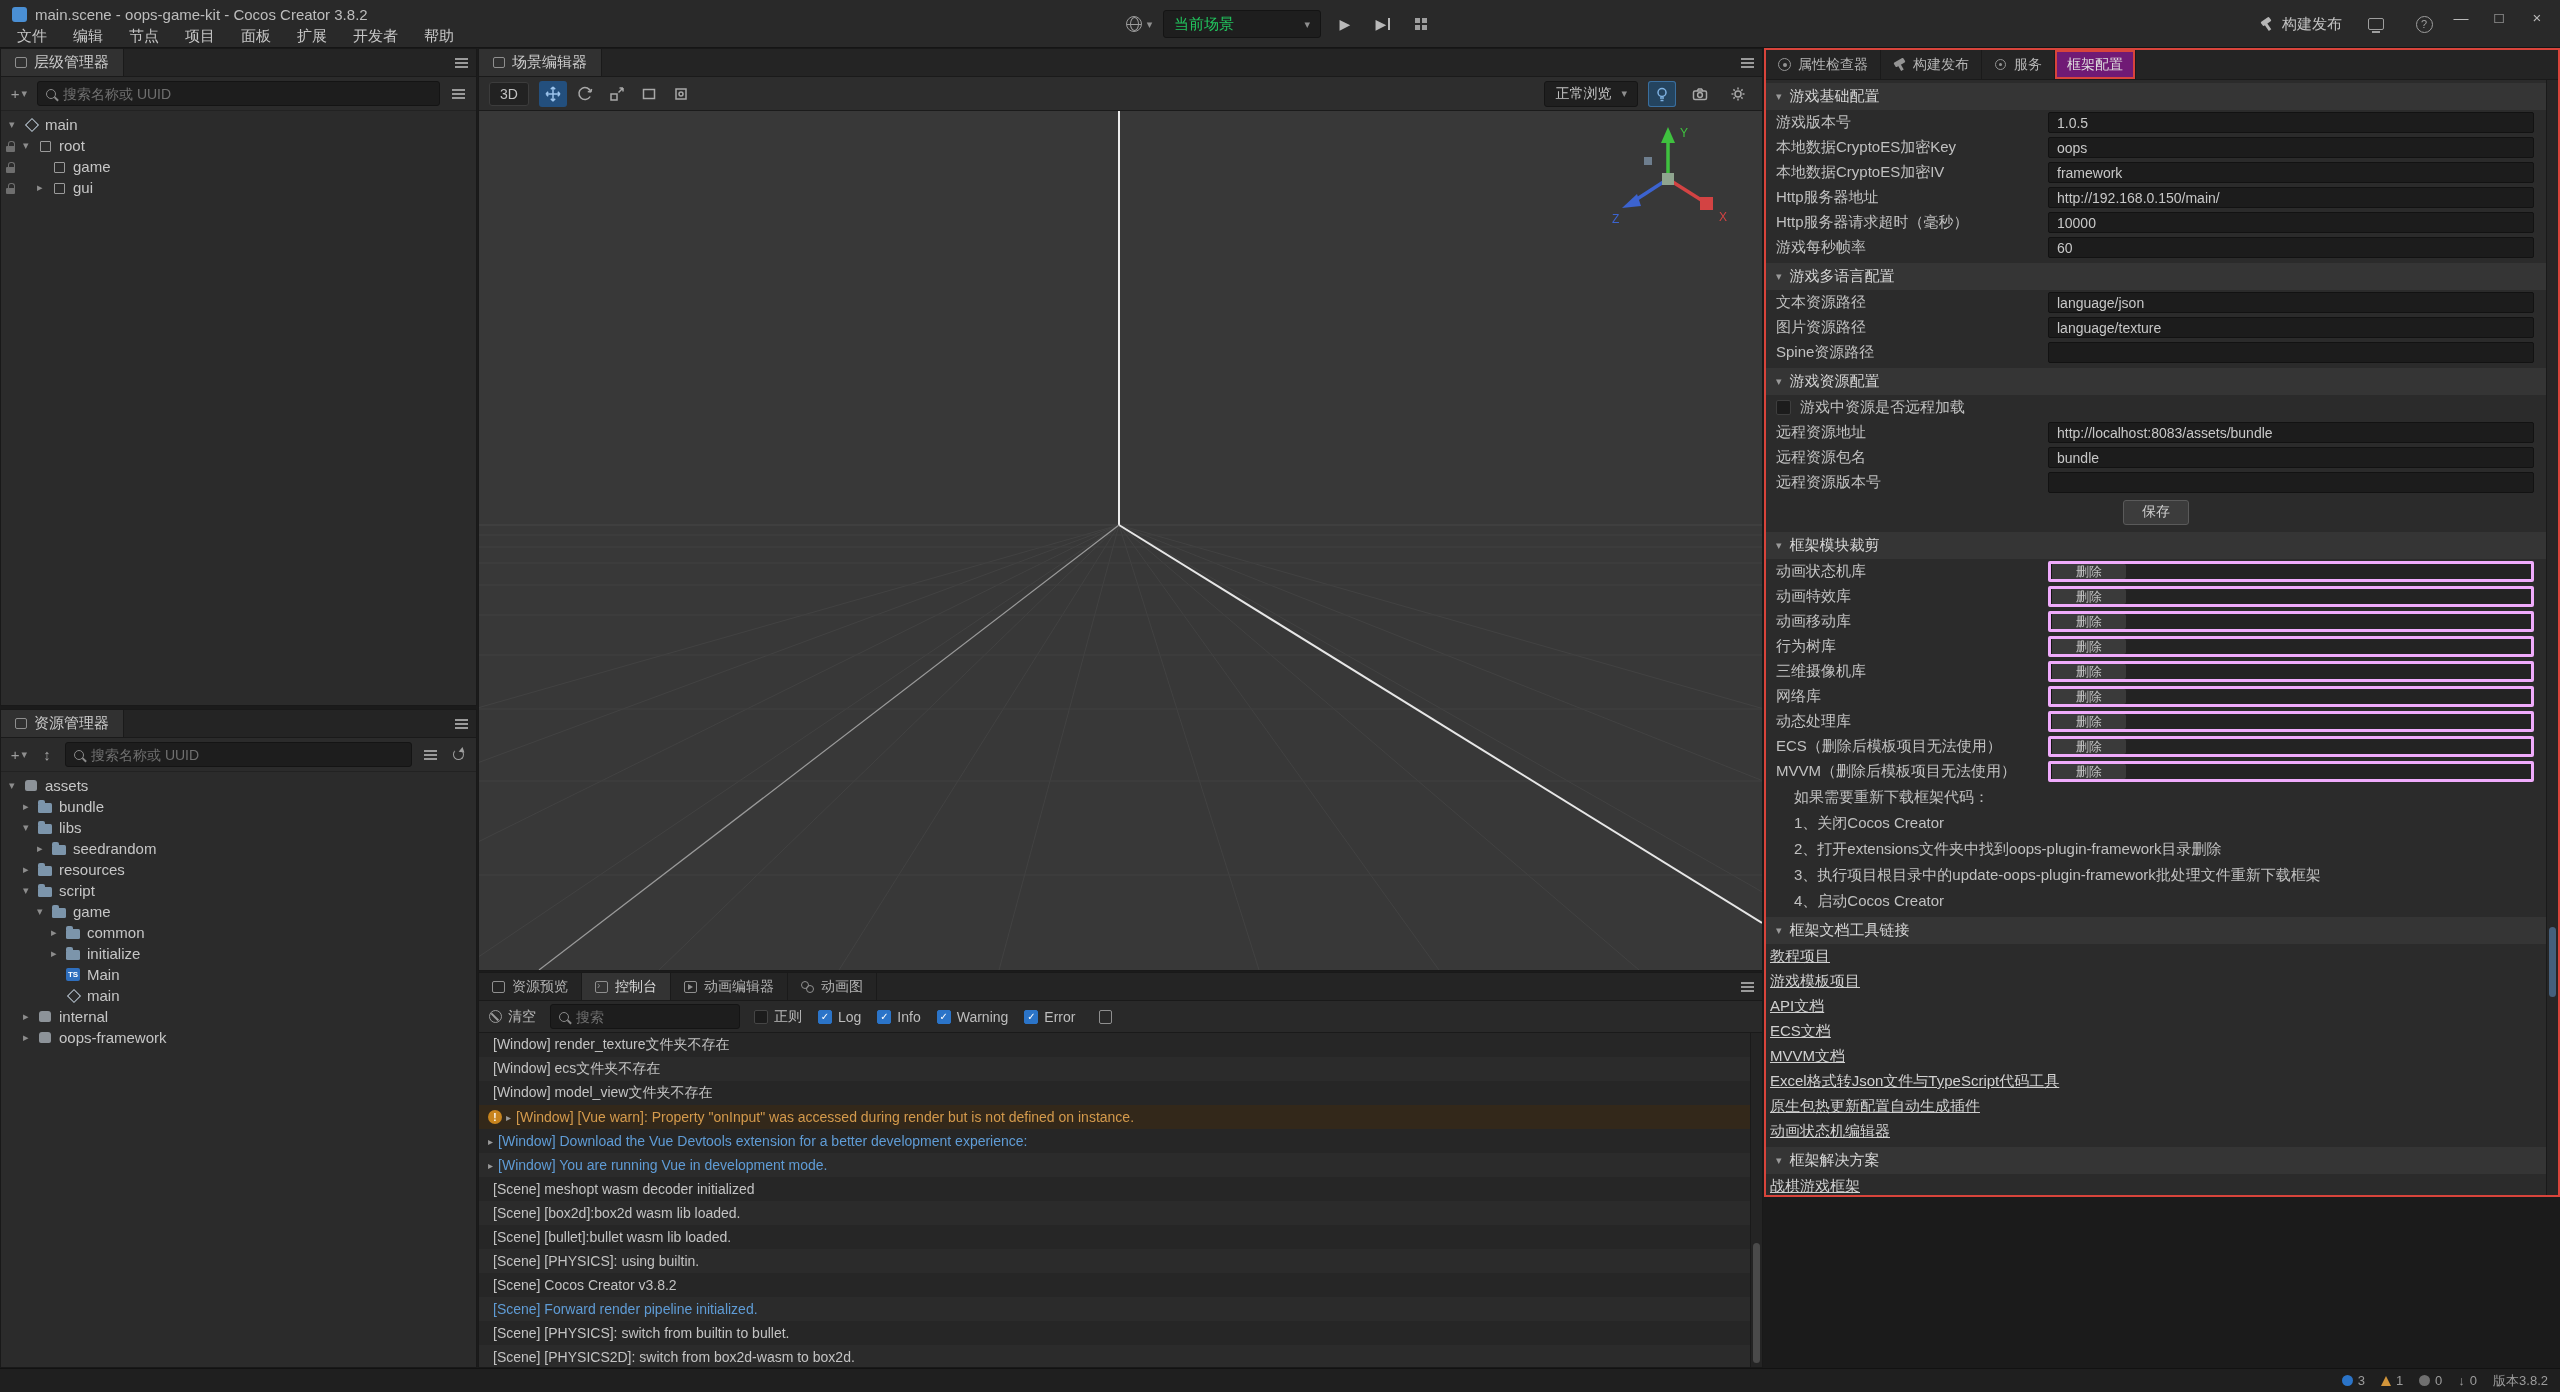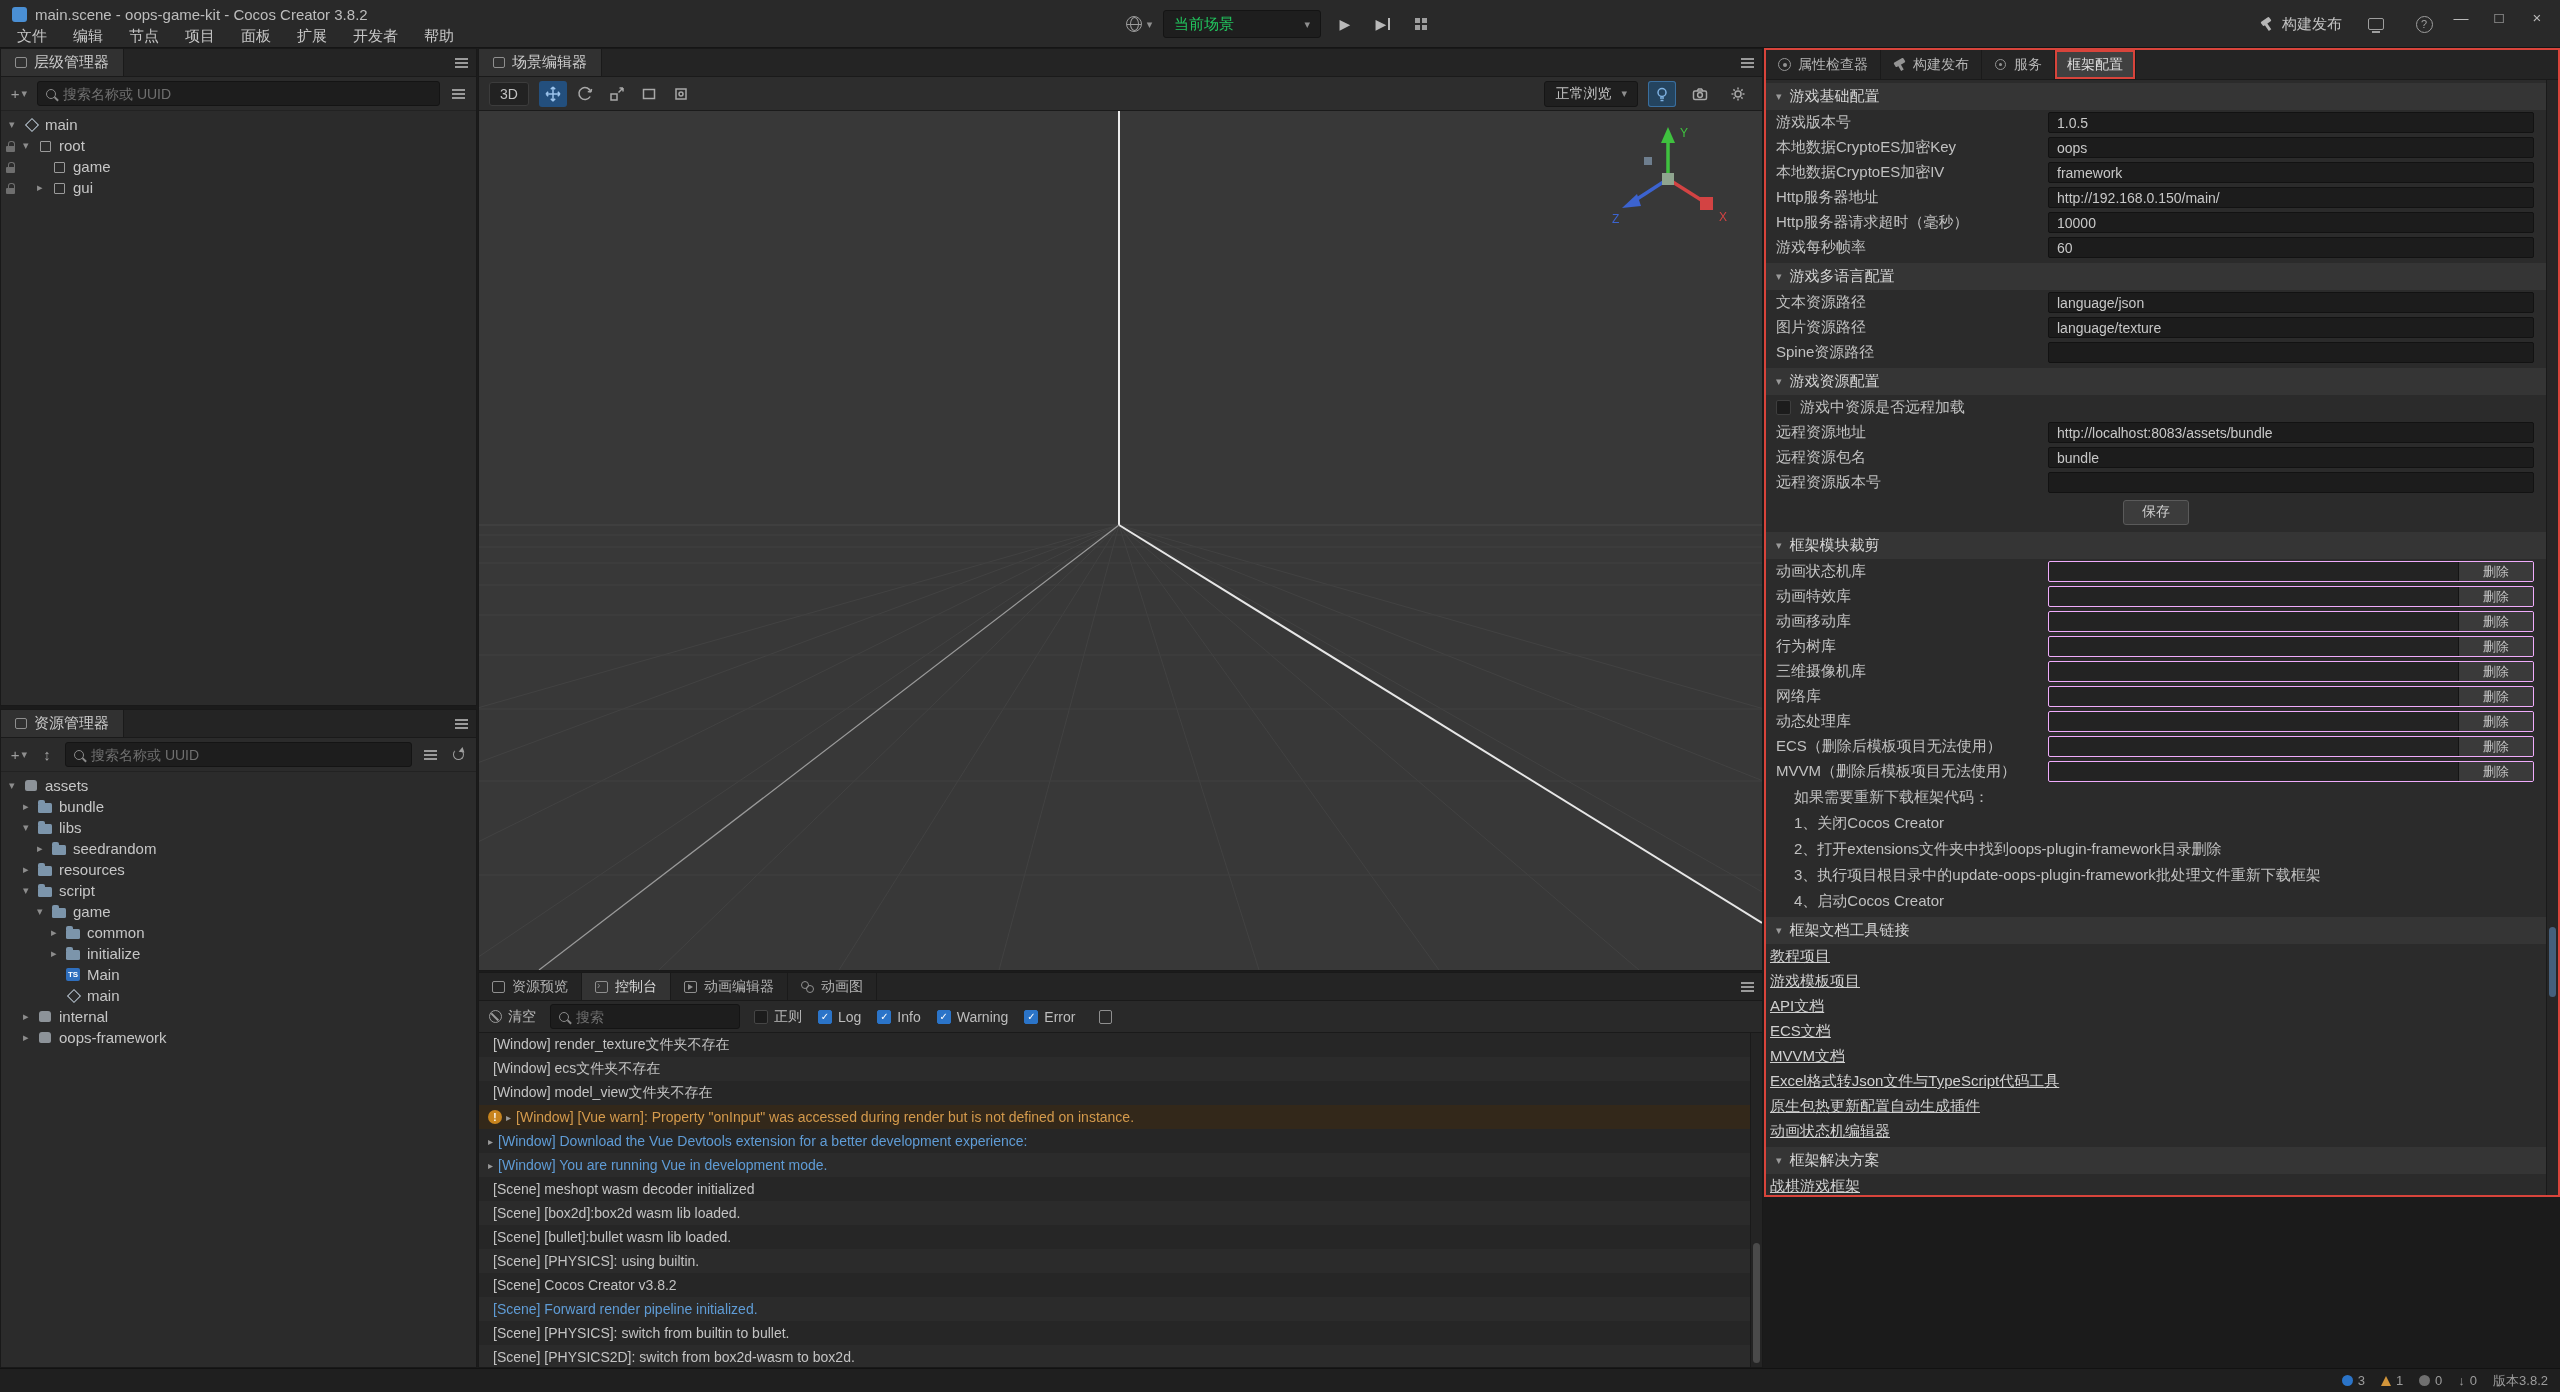--- a/index.html
+++ b/index.html
@@ -121,21 +121,21 @@
   .vthumb { position:absolute; left:2px; right:2px; border-radius:4px; background:#4a4a4a; }
 
   
   #hierarchy-panel { left:0; top:48px; width:477px; height:658px; }
   #assets-panel { left:0; top:709px; width:477px; height:659px; }
 
   
   #inspector-panel { left:1764px; top:48px; width:796px; height:1149px; border:2px solid #d8443b; }
   .itabs { height:30px; display:flex; background:#242424; border-bottom:1px solid #1a1a1a; flex:none; }
   .itab { padding:0 12px; display:flex; align-items:center; gap:7px; font-size:14px; color:#b5b5b5; border-right:1px solid #1a1a1a; }
-  .itab.active { background:#404040; box-shadow:inset 0 0 0 2px #d8443b; color:#dedede; }
+  .itab.active { background:#701a75; box-shadow:inset 0 0 0 2px #d8443b; color:#dedede; }
   .ticon { width:13px; height:13px; position:relative; display:none; }
   .ticon[class*="ic-"] { display:inline-block; }
   .ic-inspector::before { content:""; position:absolute; inset:0; border:1.4px solid #949494; border-radius:50%; }
   .ic-inspector::after { content:""; position:absolute; left:4.5px; top:4.5px; width:4px; height:4px; background:#949494; border-radius:50%; }
   .ic-build::before { content:""; position:absolute; left:1px; top:2px; width:11px; height:5px; background:#949494; border-radius:1px; transform:rotate(-30deg); }
   .ic-build::after { content:""; position:absolute; left:6px; top:5px; width:2.5px; height:8px; background:#949494; transform:rotate(-30deg); }
   .ic-service::before { content:""; position:absolute; inset:1px; border:1.4px solid #949494; border-radius:50%; }
   .ic-service::after { content:""; position:absolute; left:5px; top:5px; width:3px; height:3px; background:#949494; border-radius:50%; }
   .ibody { flex:1; position:relative; overflow:hidden; padding-right:12px; }
   .iscroll { position:absolute; right:0; top:30px; bottom:0; width:12px; background:#262626; border-left:1px solid #1a1a1a; }
@@ -145,21 +145,21 @@
   .sarrow { font-size:11px; color:#9a9a9a; }
   .sarrow::before { content:"▾"; }
   .prow { height:25px; display:flex; align-items:center; padding:0 12px 0 10px; }
   .plabel { width:272px; flex:none; font-size:15px; color:#c0c0c0; white-space:nowrap; overflow:hidden; }
   .pfield { flex:1; height:21px; background:#1c1c1c; border:1px solid #121212; border-radius:2px; display:flex; align-items:center; padding:0 8px; }
   .pfield input { width:100%; background:none; border:none; outline:none; font-size:14px; color:#c8c8c8; }
   .chkrow { height:25px; display:flex; align-items:center; gap:9px; padding:0 10px; font-size:15px; color:#c0c0c0; }
   .chk { width:15px; height:15px; background:#1c1c1c; border:1px solid #3e3e3e; border-radius:2px; }
   .saverow { height:34px; display:flex; align-items:center; justify-content:center; }
   .btn { height:25px; padding:0 18px; background:#3c3c3c; border:1px solid #5a5a5a; border-radius:3px; font-size:14px; color:#cfcfcf; display:flex; align-items:center; }
-  .trimbar { flex:1; height:21px; background:#232323; border:1px solid #f0abfc; border-radius:2px; display:flex; justify-content:flex-end; }
+  .trimbar { flex:1; height:21px; background:#232323; border:3px solid #f0abfc; border-radius:2px; display:flex; }
   .delbtn { padding:0 24px; background:#3a3a3a; border-left:1px solid #141414; border-radius:0 2px 2px 0; font-size:13px; color:#c3c3c3; display:flex; align-items:center; }
   .note { height:26px; line-height:26px; padding-left:28px; font-size:15px; color:#c0c0c0; white-space:nowrap; overflow:hidden; }
   .lrow { height:25px; display:flex; align-items:center; padding-left:4px; }
   .link { font-size:15px; color:#d0d0d0; text-decoration:underline; cursor:pointer; white-space:nowrap; }
 
   
   .statusbar { position:absolute; left:0; bottom:0; width:2560px; height:24px; background:#1f1f1f; border-top:1px solid #121212; display:flex; align-items:center; justify-content:flex-end; gap:16px; padding:0 12px; font-size:13px; color:#9c9c9c; }
   .scount { display:flex; align-items:center; gap:5px; }
   .dot { width:11px; height:11px; border-radius:50%; display:inline-block; }
   .dot.blue { background:#2b74c8; }

